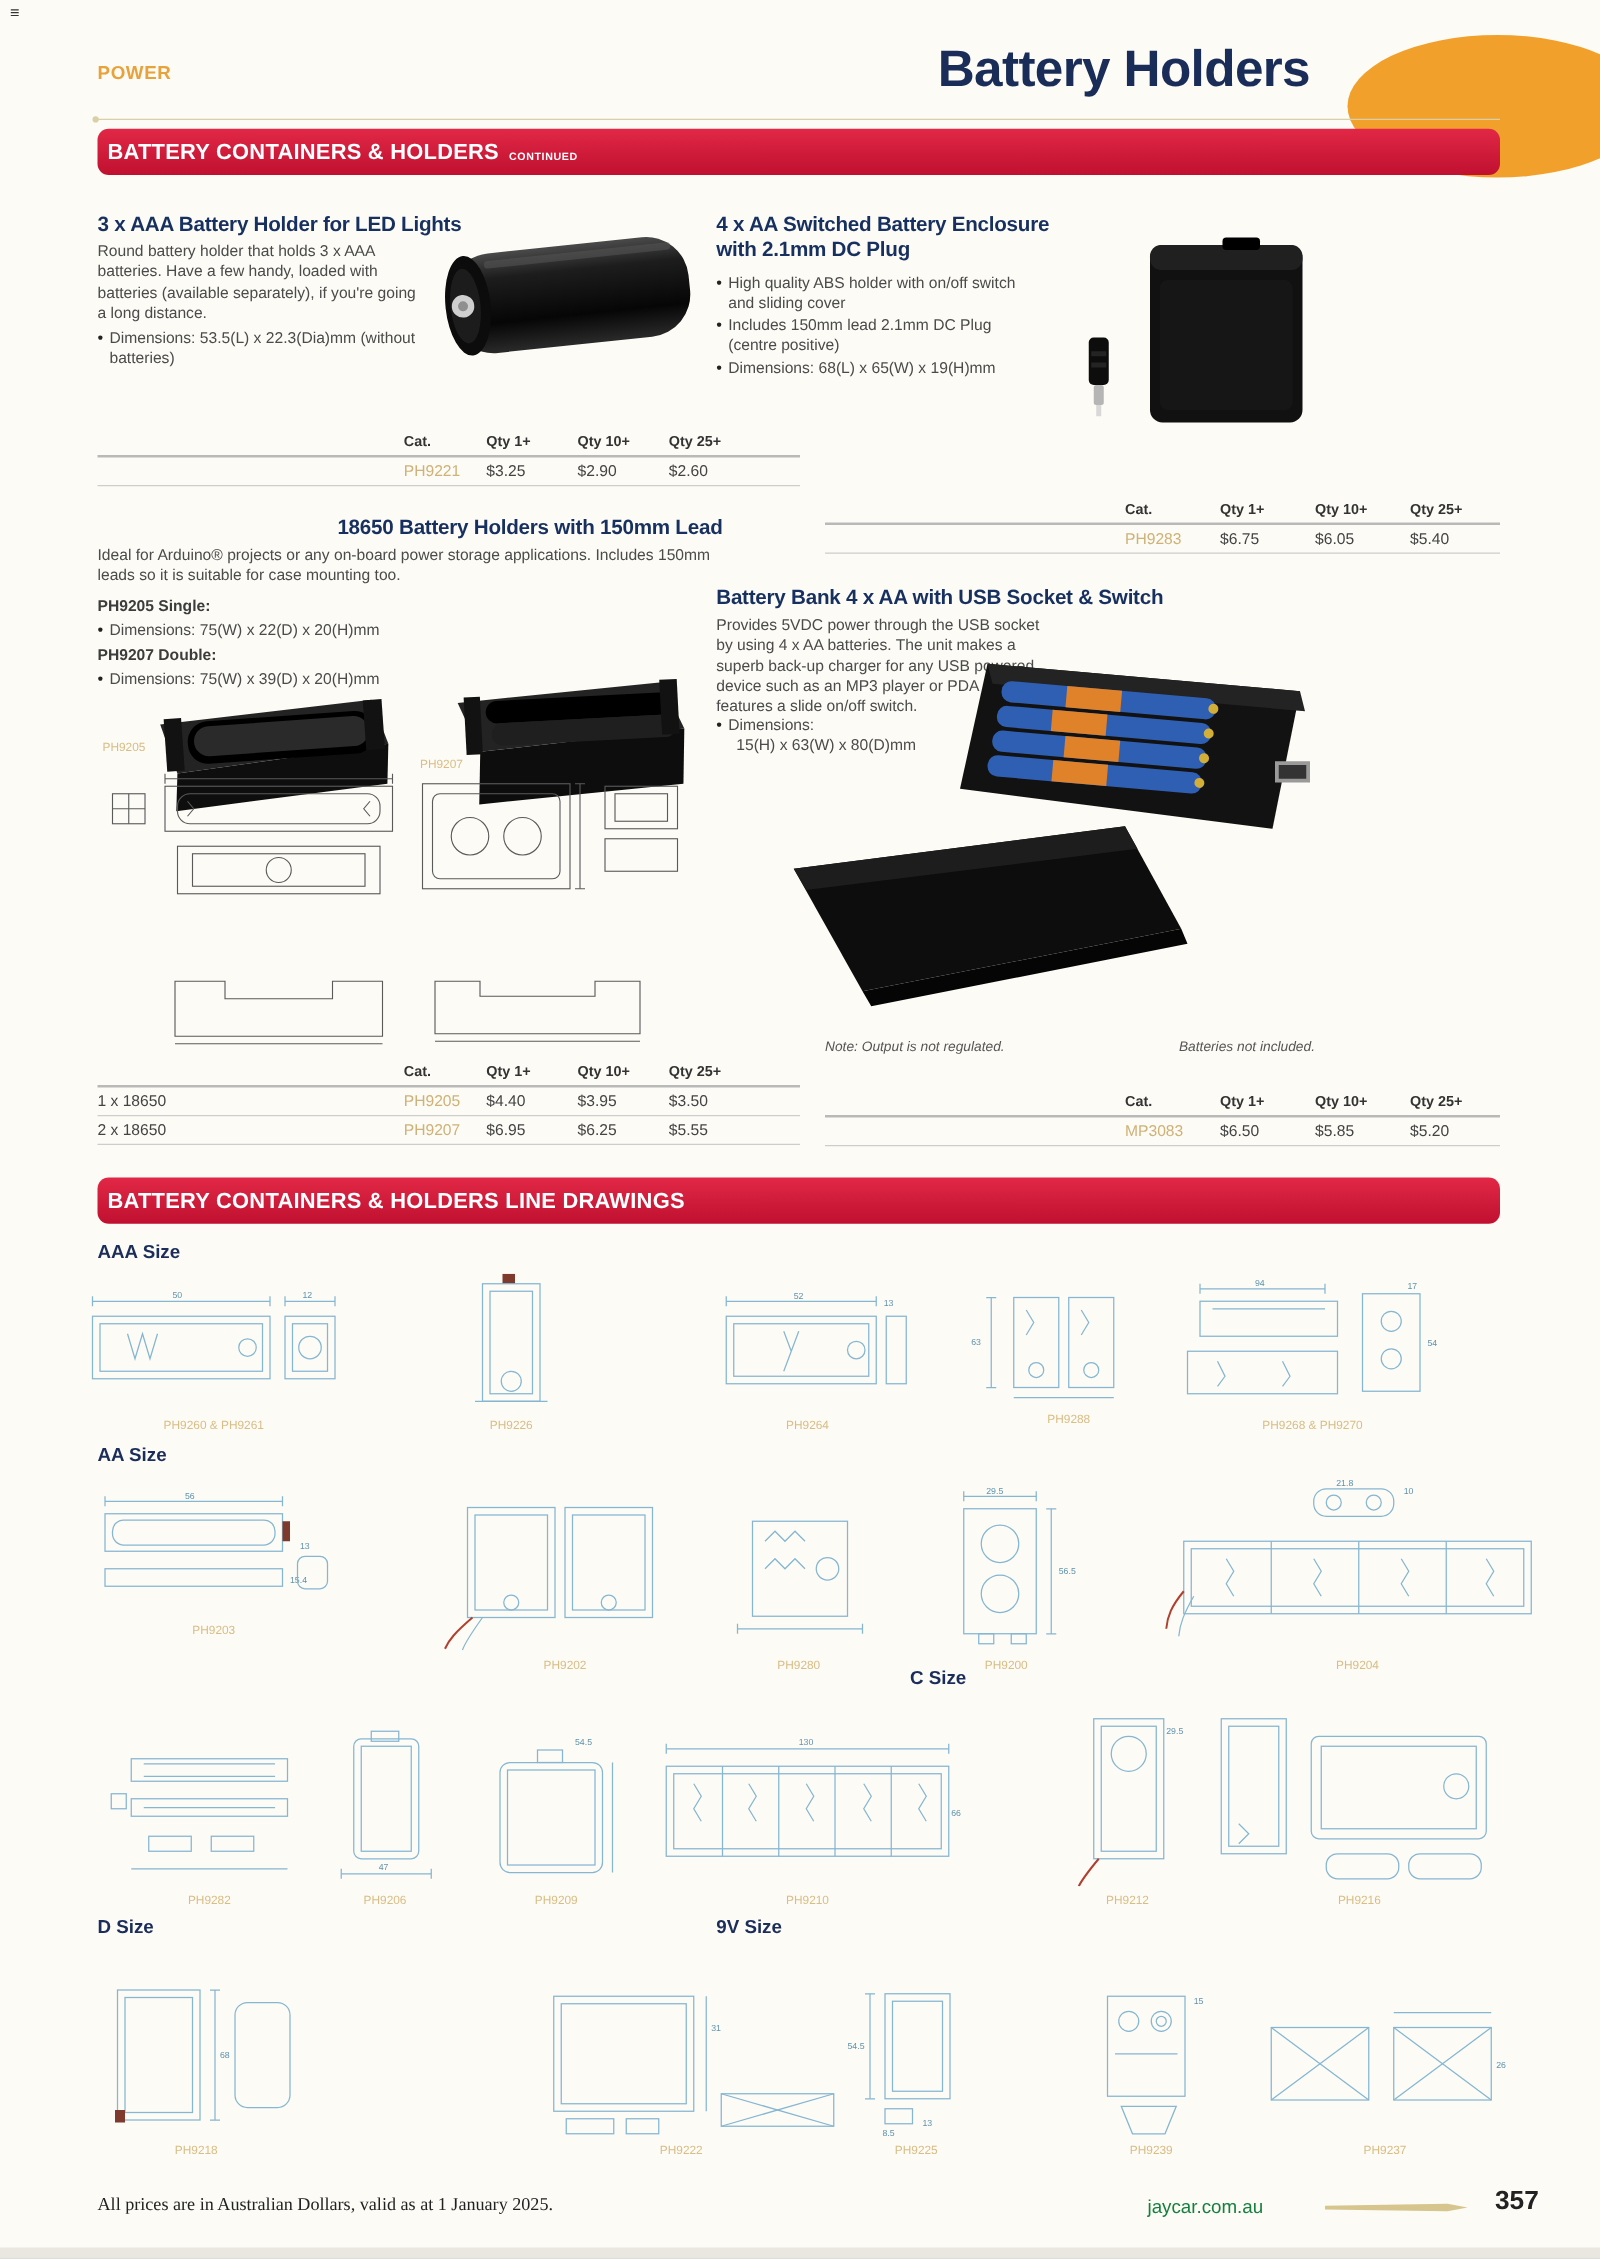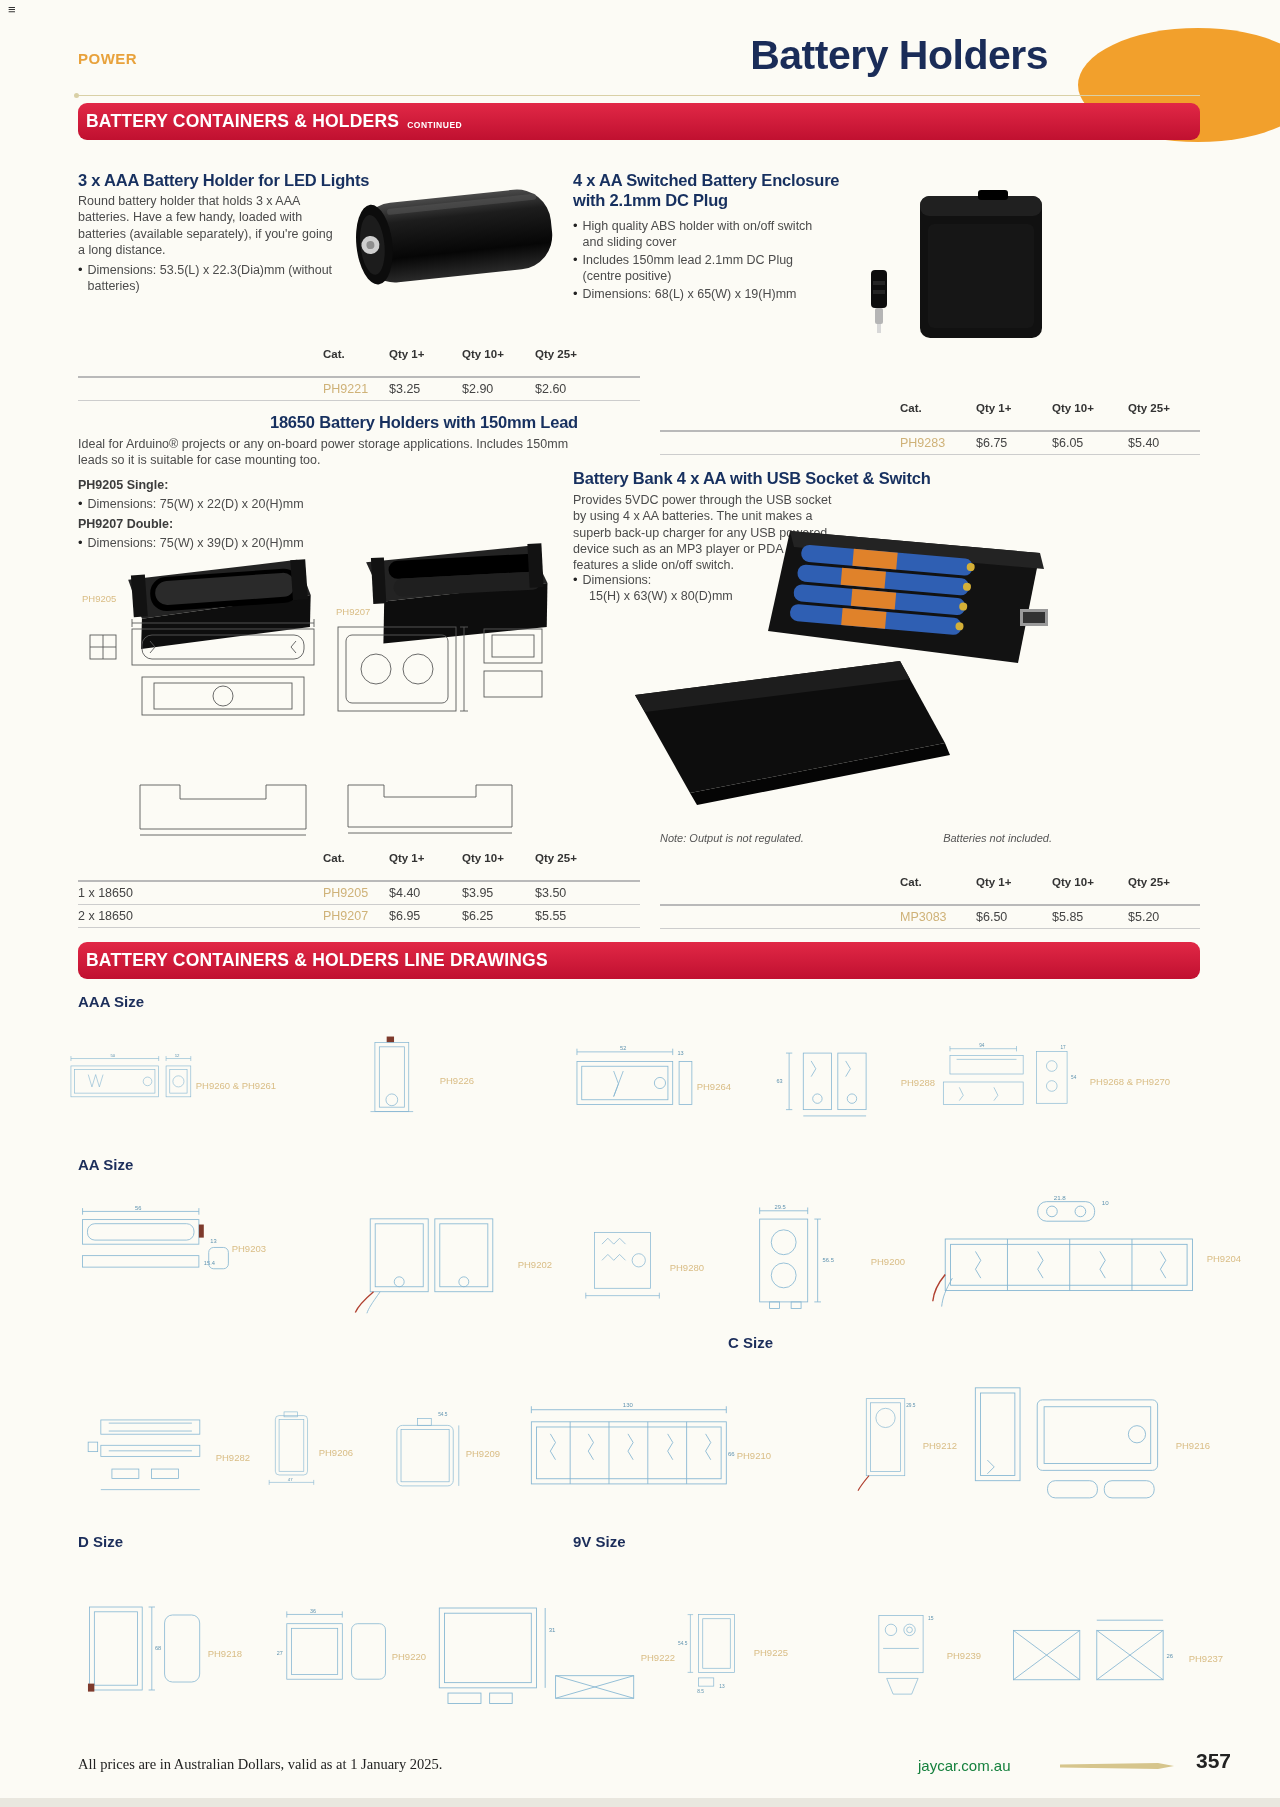--- a/index.html
+++ b/index.html
@@ -23,26 +23,26 @@
   .bullet{font-size:12.5px;color:#4b4b4b;line-height:1.3;display:flex;}
   .bullet .dot{font-size:13px;color:#222;margin-right:5px;line-height:1.25;}
   .vname{font-size:12.5px;font-weight:800;color:#3c3c3c;}
   .goldlbl{font-size:9.5px;color:#d9bd85;}
   .note{font-size:11px;font-style:italic;color:#555;}
   
   .ptable{font-size:12.5px;color:#444;}
   .t-head,.t-row{display:grid;align-items:center;}
   .ptable-l .t-head,.ptable-l .t-row{grid-template-columns:245px 66px 73px 73px 1fr;}
   .ptable-r .t-head,.ptable-r .t-row{grid-template-columns:240px 76px 76px 76px 1fr;}
-  .t-head{font-size:11.5px;font-weight:800;color:#333;padding-bottom:16px;border-bottom:2px solid #b9b9b9;}
+  .t-head{font-size:11.5px;font-weight:800;color:#333;padding-bottom:4px;border-bottom:2px solid #b9b9b9;}
   .t-row{padding:4px 0;border-bottom:1.5px solid #cdcdcd;}
   .t-cat{color:#cfb278;}
   
   .size-h{font-weight:800;font-size:15px;color:#1b2d5a;}
-  .ldcell{display:flex;flex-direction:row;align-items:center;justify-content:flex-end;}
+  .ldcell{display:flex;flex-direction:column;align-items:center;justify-content:flex-end;}
   .ldcell svg{display:block;}
   .ldcell svg *{stroke:#85b6d2;fill:none;stroke-width:1;}
   .ldcell svg text{fill:#5f93b0;stroke:none;font-size:7px;font-family:"Liberation Sans",sans-serif;}
   .ldcell svg .rwire{stroke:#b04030;stroke-width:1.6;}
   .ldcell svg .rtick{fill:#7e3a2c;stroke:none;}
   .ldlabel{margin-top:6px;font-size:9.5px;color:#d9bd85;white-space:nowrap;}
   .tech svg *{stroke:#5a5a5a;fill:none;stroke-width:.9;}
   .photo *{stroke:none;}
   
   .footer-left{font-family:"Liberation Serif",serif;font-size:14.5px;color:#222;}
@@ -573,33 +573,20 @@
       <rect class="rtick" x="20" y="104" width="8" height="10"></rect>
       <line x1="100" y1="8" x2="100" y2="112"></line>
         <line x1="96" y1="8" x2="104" y2="8"></line>
         <line x1="96" y1="112" x2="104" y2="112"></line>
       <text x="104" y="62">68</text>
       <rect x="116" y="18" width="44" height="84" rx="10"></rect>
     </svg>
     <div class="ldlabel">PH9218</div>
   </div>
 
-  <div class="abs ldcell" style="left:276px;top:1580px;width:150px;height:146px;">
-    <svg width="150" height="120" viewBox="0 0 150 120">
-      <line x1="14" y1="10" x2="86" y2="10"></line>
-        <line x1="14" y1="6" x2="14" y2="14"></line>
-        <line x1="86" y1="6" x2="86" y2="14"></line>
-      <text x="44" y="8">36</text>
-      <rect x="14" y="22" width="72" height="72"></rect>
-        <rect x="20" y="28" width="60" height="60"></rect>
-      <text x="1" y="62">27</text>
-      <rect x="98" y="22" width="44" height="72" rx="8"></rect>
-    </svg>
-    <div class="ldlabel">PH9220</div>
-  </div>
 
   <div class="abs ldcell" style="left:415px;top:1582px;width:260px;height:144px;">
     <svg width="260" height="118" viewBox="0 0 260 118">
       <rect x="28" y="6" width="112" height="92"></rect>
         <rect x="34" y="12" width="100" height="80"></rect>
       <line x1="150" y1="6" x2="150" y2="98"></line>
       <text x="154" y="34">31</text>
       <rect x="38" y="104" width="38" height="12"></rect>
         <rect x="86" y="104" width="26" height="12"></rect>
       <rect x="162" y="84" width="90" height="26"></rect>

